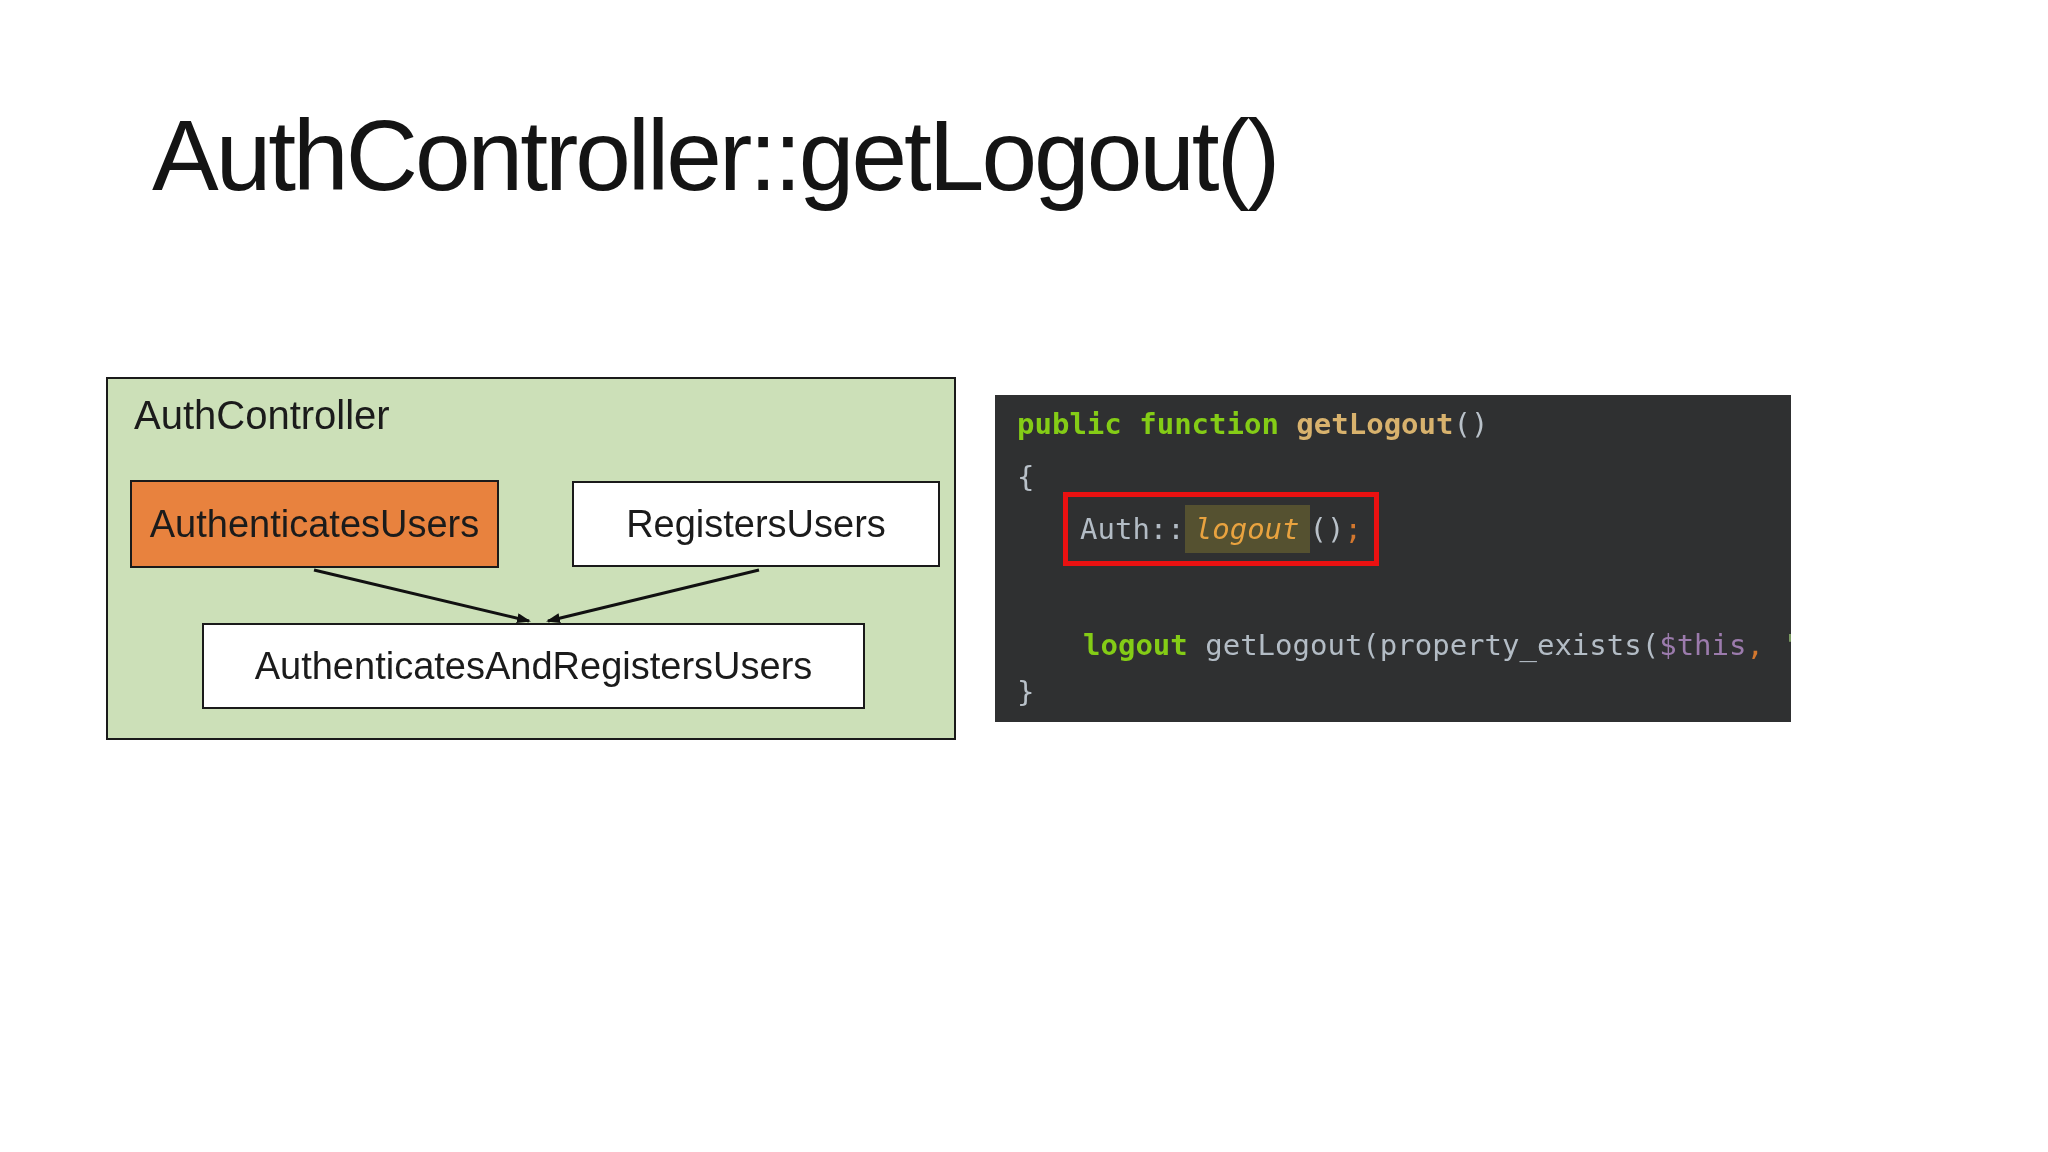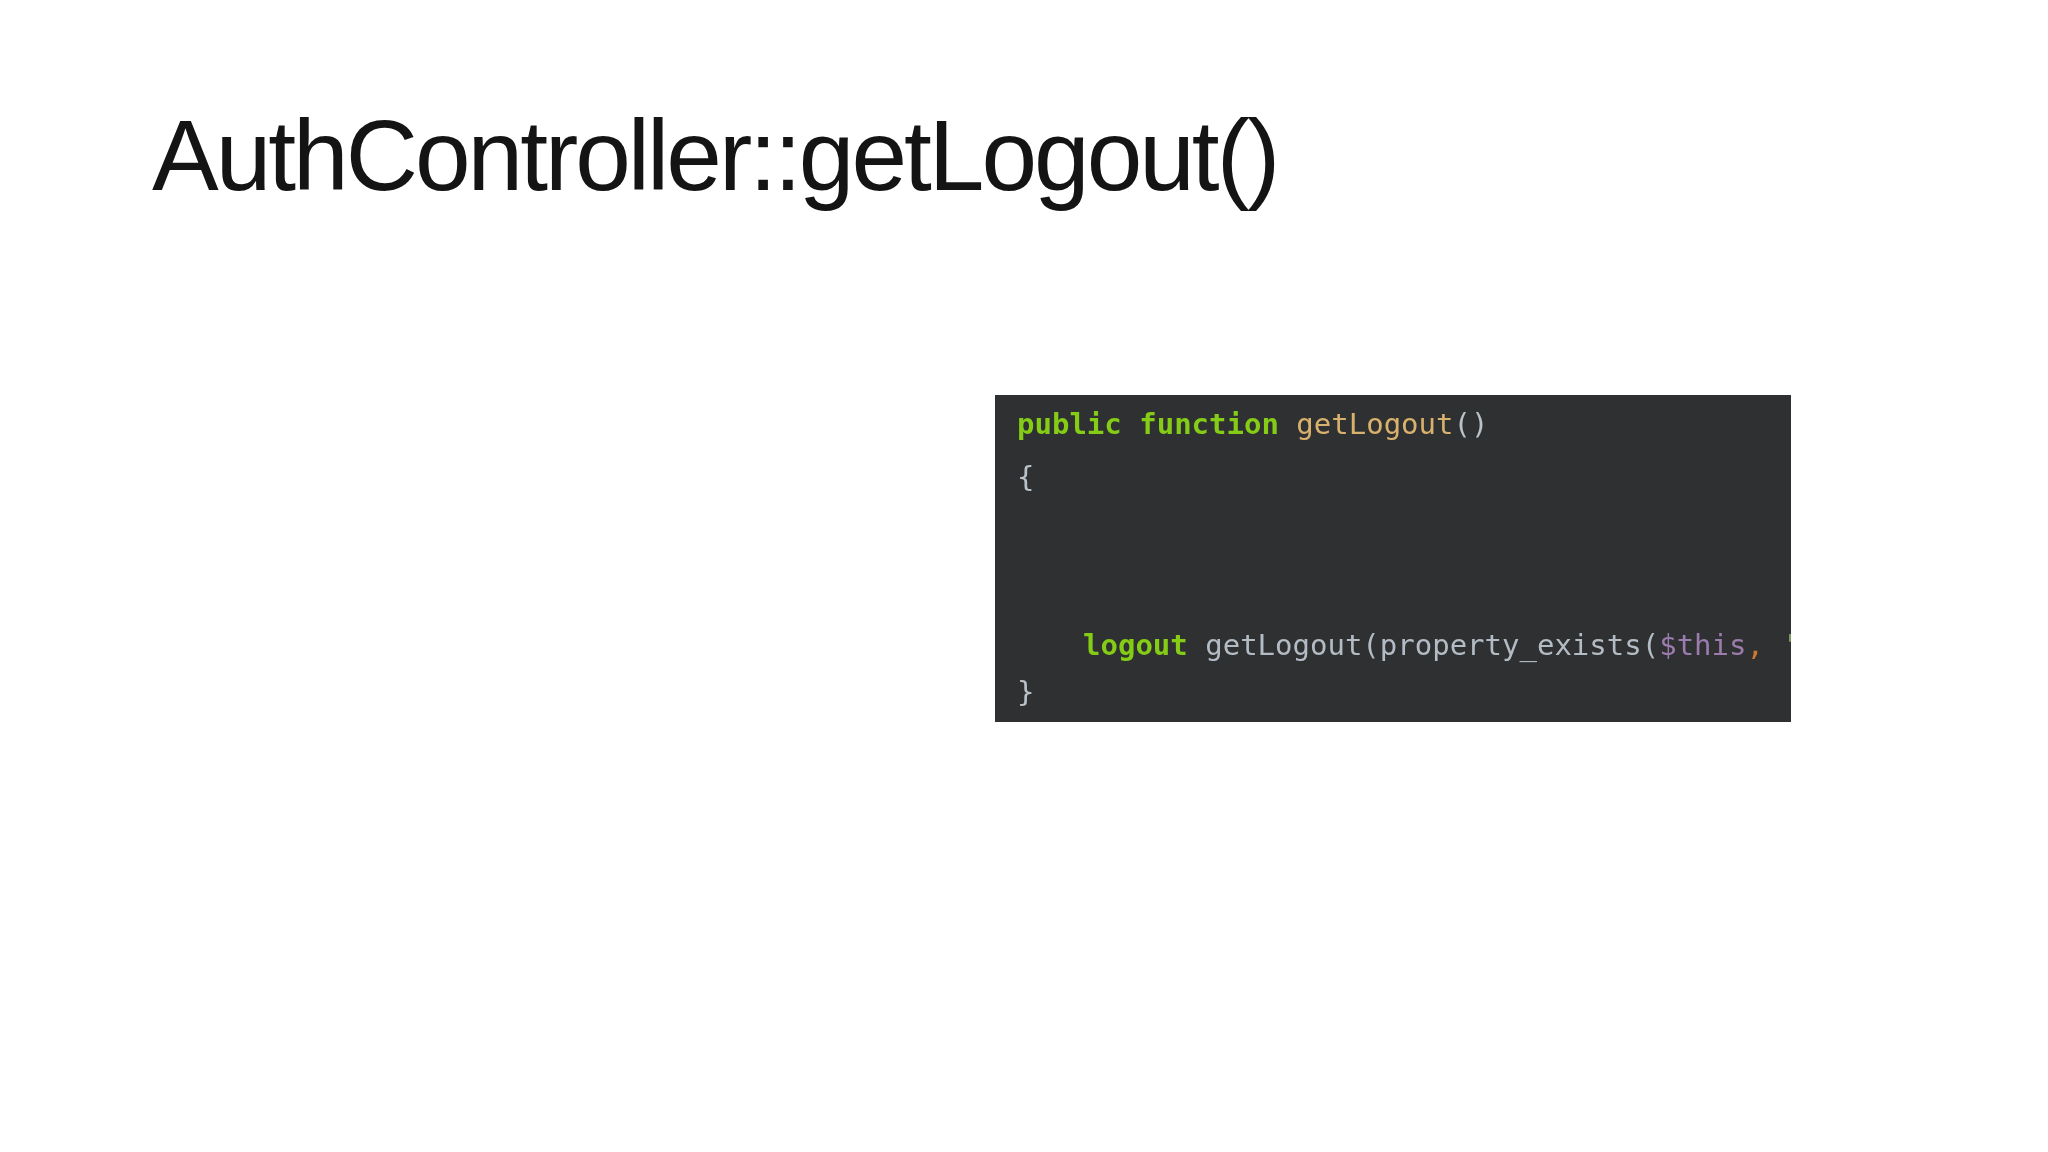--- a/index.html
+++ b/index.html
@@ -25,21 +25,21 @@
   .edges-svg line{stroke:#111111;stroke-width:3;}
   .edges-svg path.ah{fill:#111111;}
 
   
   .codeblock{position:absolute;left:995px;top:395px;width:878px;height:327px;
              background:#2f3031;overflow:hidden;}
   .code-line{position:absolute;white-space:pre;font-family:"DejaVu Sans Mono",monospace;
              font-size:29px;line-height:53px;color:#b9c1c9;}
   .tok{white-space:pre;}
   .tok-kw{color:#84cc16;font-weight:bold;}
-  .tok-fn{color:#d8b26d;}
+  .tok-fn{color:#d8b26d;font-weight:bold;}
   .tok-punct{color:#b9c1c9;}
   .tok-plain{color:#b3bcc5;}
   .tok-var{color:#9c7bad;margin-top:7px;}
   .tok-str{color:#7a9a61;}
   .tok-semi{color:#d3772e;}
   .annotation-box{position:absolute;left:68px;top:97px;border:5px solid #ea1111;
                   padding:10px 12px;white-space:pre;font-family:"DejaVu Sans Mono",monospace;
                   font-size:29px;line-height:44px;color:#b9c1c9;}
   .tok-method{color:#e9a33f;font-style:italic;background:#555130;padding:7px 10px;}
   .l1{left:22px;top:3px;}
@@ -47,27 +47,45 @@
   .l5{left:88px;top:224px;}
   .l6{left:22px;top:271px;}
 </style>
 </head>
 <body>
 
 <div class="slide">
 
   <div class="slide-title">AuthController::getLogout()</div>
 
+  <div class="diagram">
+    <div class="diagram-label">AuthController</div>
+
+    <svg class="edges-svg" viewBox="0 0 850 363">
+      <defs>
+        <marker id="ah" markerWidth="14" markerHeight="12" refX="12" refY="5" orient="auto" markerUnits="userSpaceOnUse">
+          <path class="ah" d="M0,0 L14,5 L0,10 z"></path>
+        </marker>
+      </defs>
+      <line x1="206" y1="191" x2="421" y2="242" marker-end="url(#ah)"></line>
+      <line x1="651" y1="191" x2="440" y2="242" marker-end="url(#ah)"></line>
+    </svg>
+
+    <div class="dnode orange node-auth">AuthenticatesUsers</div>
+    <div class="dnode node-reg">RegistersUsers</div>
+    <div class="dnode node-both">AuthenticatesAndRegistersUsers</div>
+  </div>
 
   <div class="codeblock">
 
     <div class="code-line l1"><span class="tok tok-kw">public function </span><span class="tok tok-fn">getLogout</span><span class="tok tok-punct">()</span></div>
 
     <div class="code-line l2"><span class="tok tok-punct">{</span></div>
 
+    <div class="annotation-box"><span class="tok tok-plain">Auth::</span><span class="tok tok-method">logout</span><span class="tok tok-punct">()</span><span class="tok tok-semi">;</span></div>
 
     <div class="code-line l5"><span class="tok tok-kw">logout </span><span class="tok tok-plain">getLogout(property_exists(</span><span class="tok tok-var">$this</span><span class="tok tok-semi">,</span><span class="tok tok-str"> 'redire</span></div>
 
     <div class="code-line l6"><span class="tok tok-punct">}</span></div>
 
   </div>
 
 </div>
 
 </body></html>

